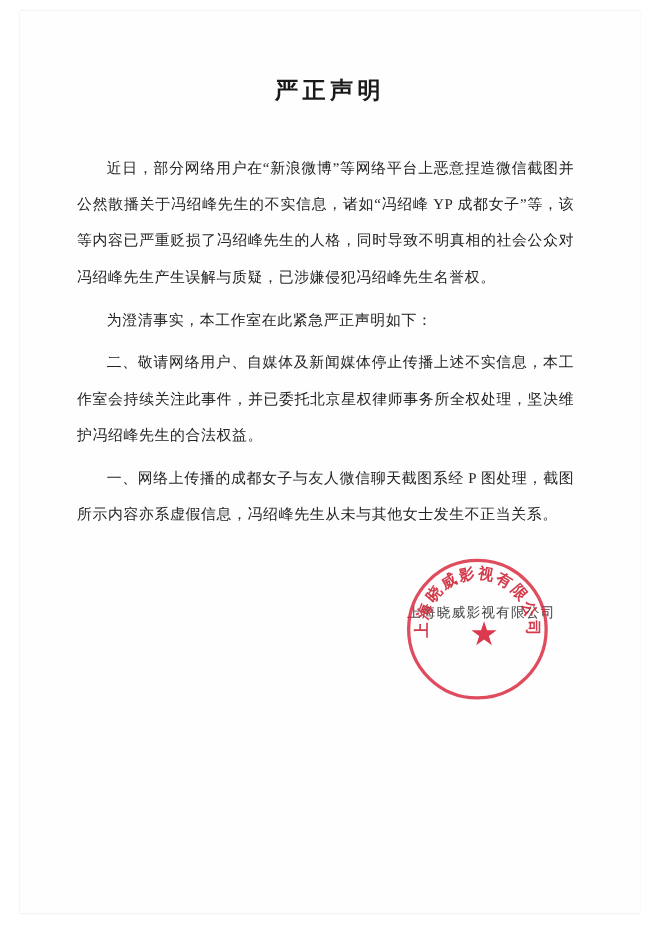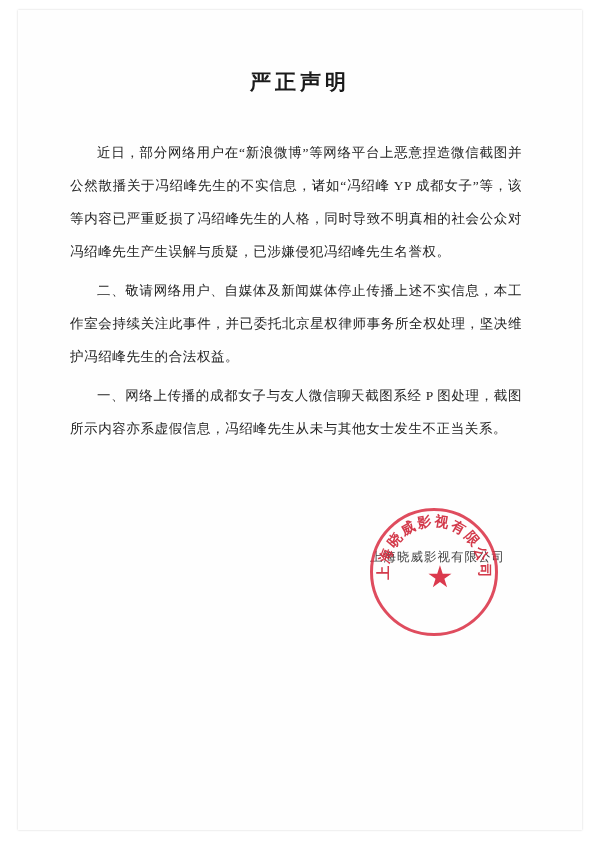--- a/index.html
+++ b/index.html
@@ -125,20 +125,21 @@
 </head>
 <body>
 
 <div class="page">
   <div class="sheet">
 
     <div class="doc-title">严正声明</div>
 
     <div class="body-text">
       <p class="para">近日，部分网络用户在“新浪微博”等网络平台上恶意捏造微信截图并公然散播关于冯绍峰先生的不实信息，诸如“冯绍峰 YP 成都女子”等，该等内容已严重贬损了冯绍峰先生的人格，同时导致不明真相的社会公众对冯绍峰先生产生误解与质疑，已涉嫌侵犯冯绍峰先生名誉权。</p>
+      <p class="para">为澄清事实，本工作室在此紧急严正声明如下：</p>
       <p class="para">二、敬请网络用户、自媒体及新闻媒体停止传播上述不实信息，本工作室会持续关注此事件，并已委托北京星权律师事务所全权处理，坚决维护冯绍峰先生的合法权益。</p>
       <p class="para">一、网络上传播的成都女子与友人微信聊天截图系经 P 图处理，截图所示内容亦系虚假信息，冯绍峰先生从未与其他女士发生不正当关系。</p>
     </div>
 
     <div class="sign-block">
       <div class="sign-line">上海晓威影视有限公司</div>
     </div>
 
     <div class="stamp-wrap">
       <div class="stamp"></div>

